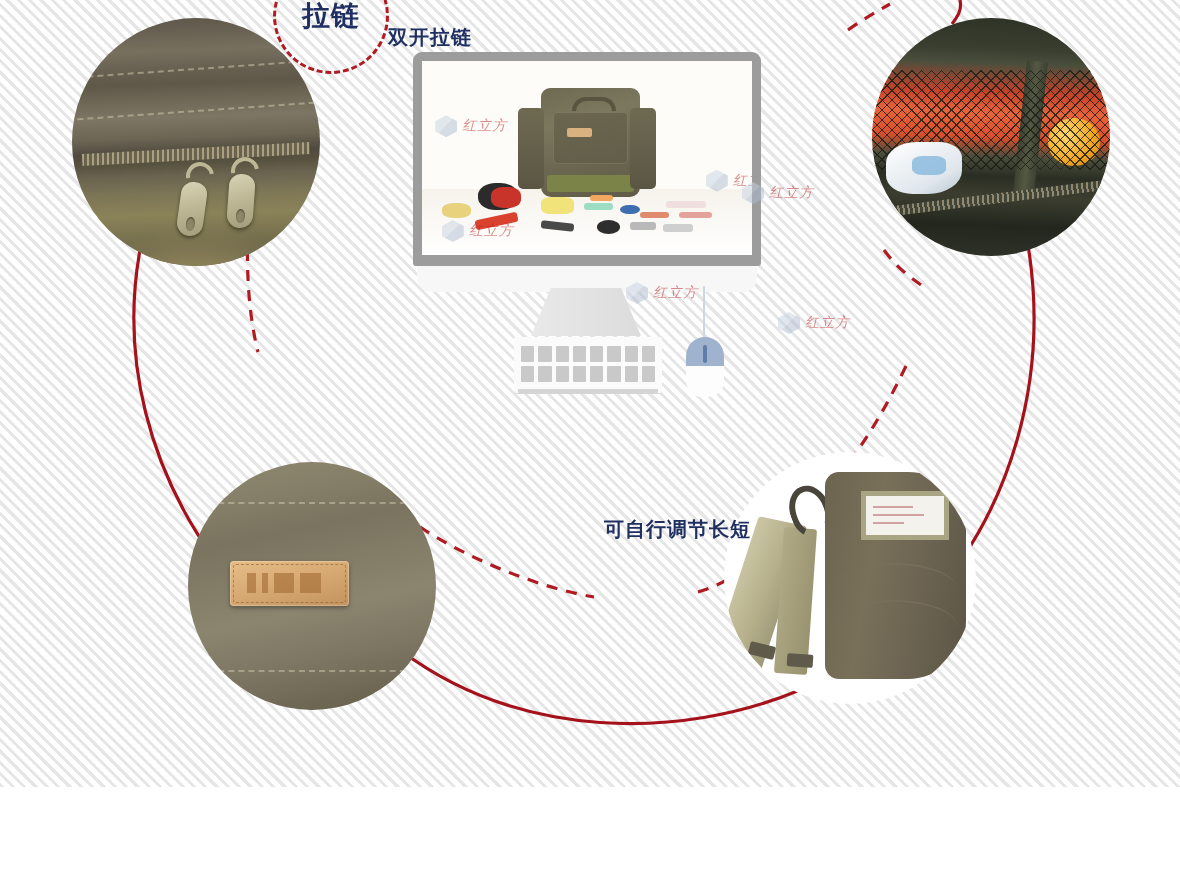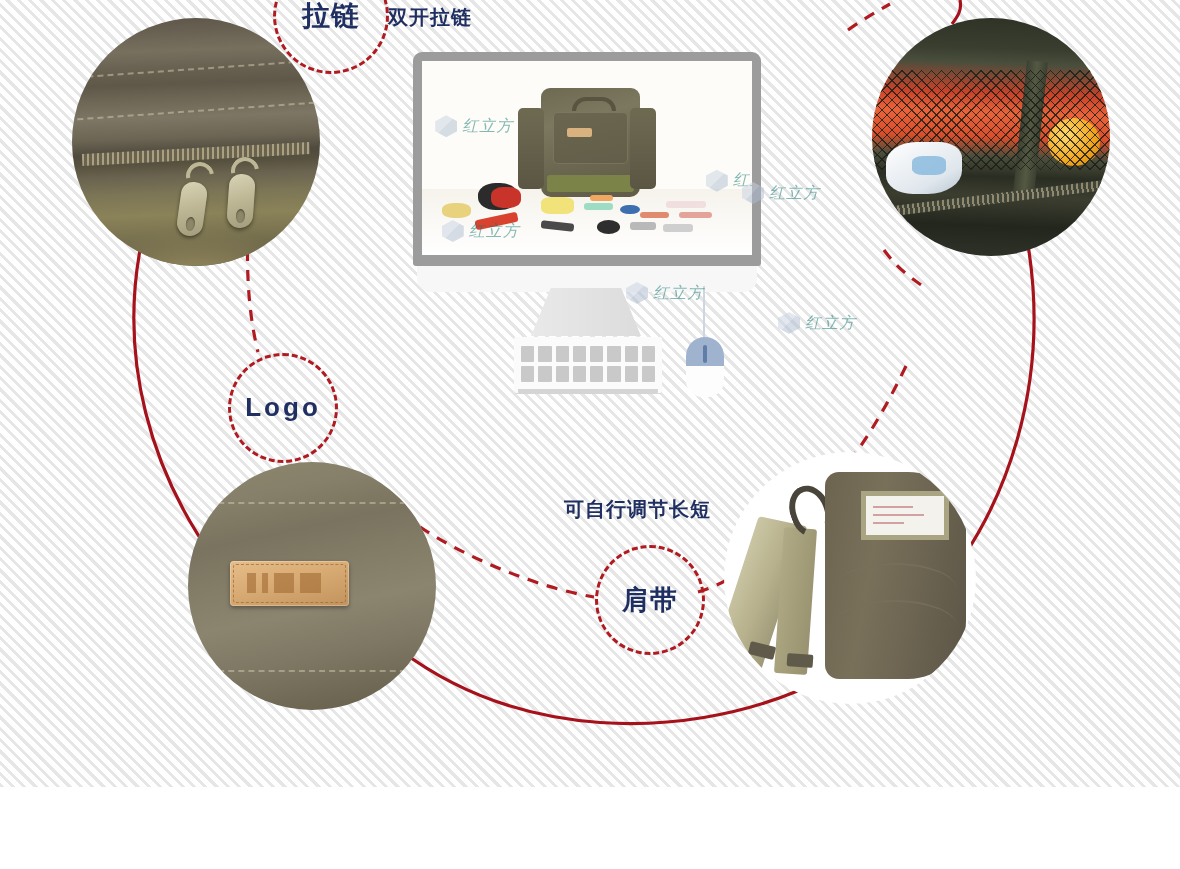--- a/index.html
+++ b/index.html
@@ -313,24 +313,25 @@
 
   
   .caption {
     position: absolute;
     color: #1f2f61;
     font-weight: 700;
     font-size: 20px;
     line-height: 1.45;
     letter-spacing: 1px;
     white-space: pre-line;
+    margin-top: 20px;
   }
   #cap-zipper { left: 388px; top: 3px; }
   #cap-logo   { left: 344px; top: 375px; }
-  #cap-strap  { left: 564px; top: 495px; }
+  #cap-strap  { left: 604px; top: 495px; }
 
   
   #monitor { position: absolute; left: 413px; top: 52px; width: 348px; height: 236px; }
   .mon-bezel {
     position: absolute; left: 0; top: 0;
     width: 348px; height: 214px;
     background: #9c9c9c;
     border-radius: 9px 9px 3px 3px;
     box-sizing: border-box;
     padding: 9px 9px 11px 9px;
@@ -467,23 +468,23 @@
     pointer-events: none;
   }
   .wm-cube {
     width: 22px; height: 22px;
     background:
       linear-gradient(135deg, #c8d3e2 0 50%, #aebdd2 50% 100%);
     clip-path: polygon(50% 0, 100% 27%, 100% 73%, 50% 100%, 0 73%, 0 27%);
   }
   .wm-text {
     font-family: "DejaVu Serif", serif;
-    font-size: 16px;
+    font-size: 14px;
     font-style: italic;
-    color: #0f766e;
+    color: #b91c1c;
     white-space: nowrap;
     letter-spacing: 1px;
   }
 </style>
 </head>
 <body>
 
 <div id="stage">
 
   <div class="bg-hatch"></div>
@@ -649,25 +650,19 @@
   </div>
   <div class="wm" style="left:778px; top:312px;">
     <div class="wm-cube"></div>
     <div class="wm-text">红立方</div>
   </div>
 
   <div class="bubble" id="bubble-zipper">
     <span>拉链</span>
   </div>
 
-  <div class="bubble" id="bubble-logo">
-    <span>Logo</span>
-  </div>
-
-
-  <div class="bubble" id="bubble-strap">
-    <span>肩带</span>
-  </div>
+
+
 
   <div class="caption" id="cap-zipper">双开拉链</div>
   <div class="caption" id="cap-strap">可自行调节长短</div>
 
 </div>
 
 </body></html>

